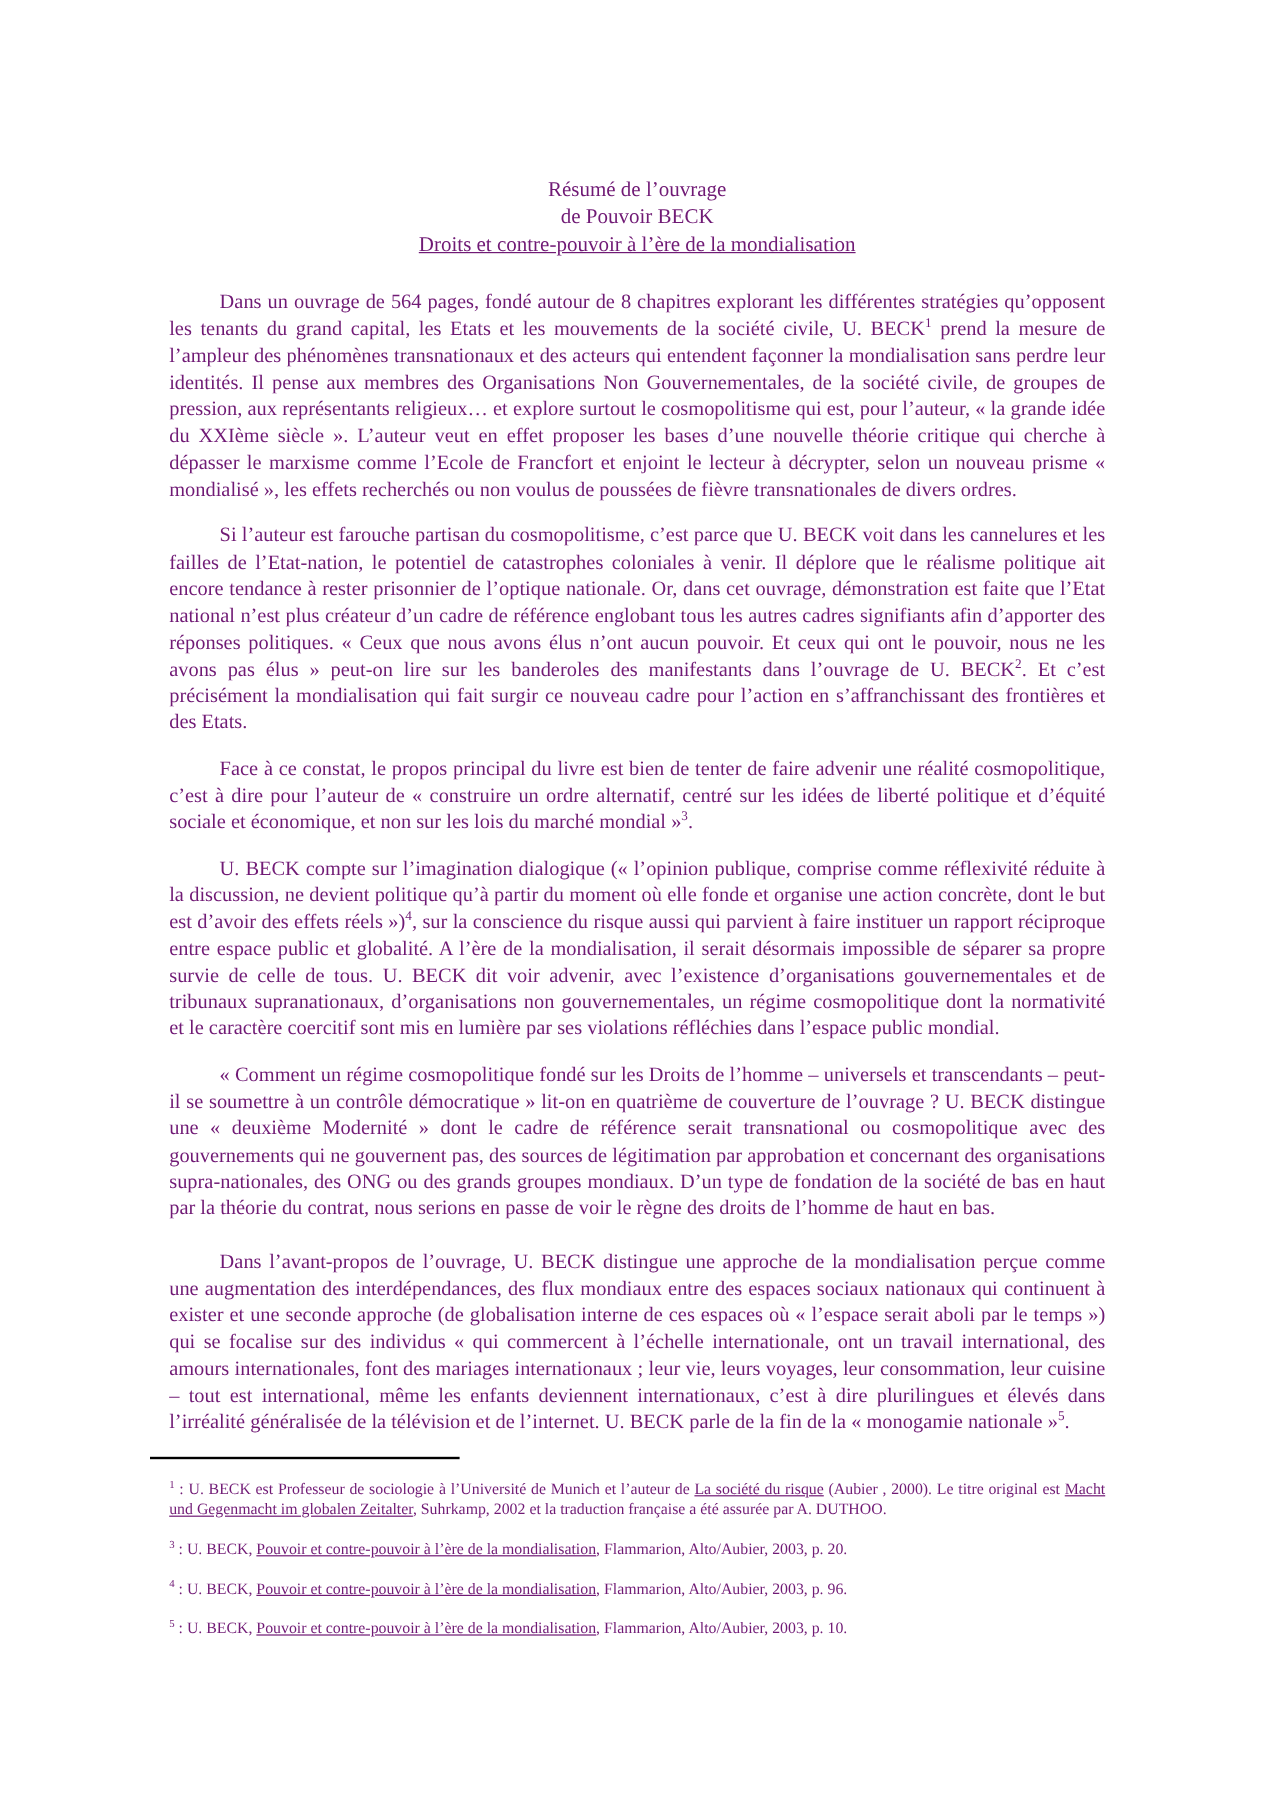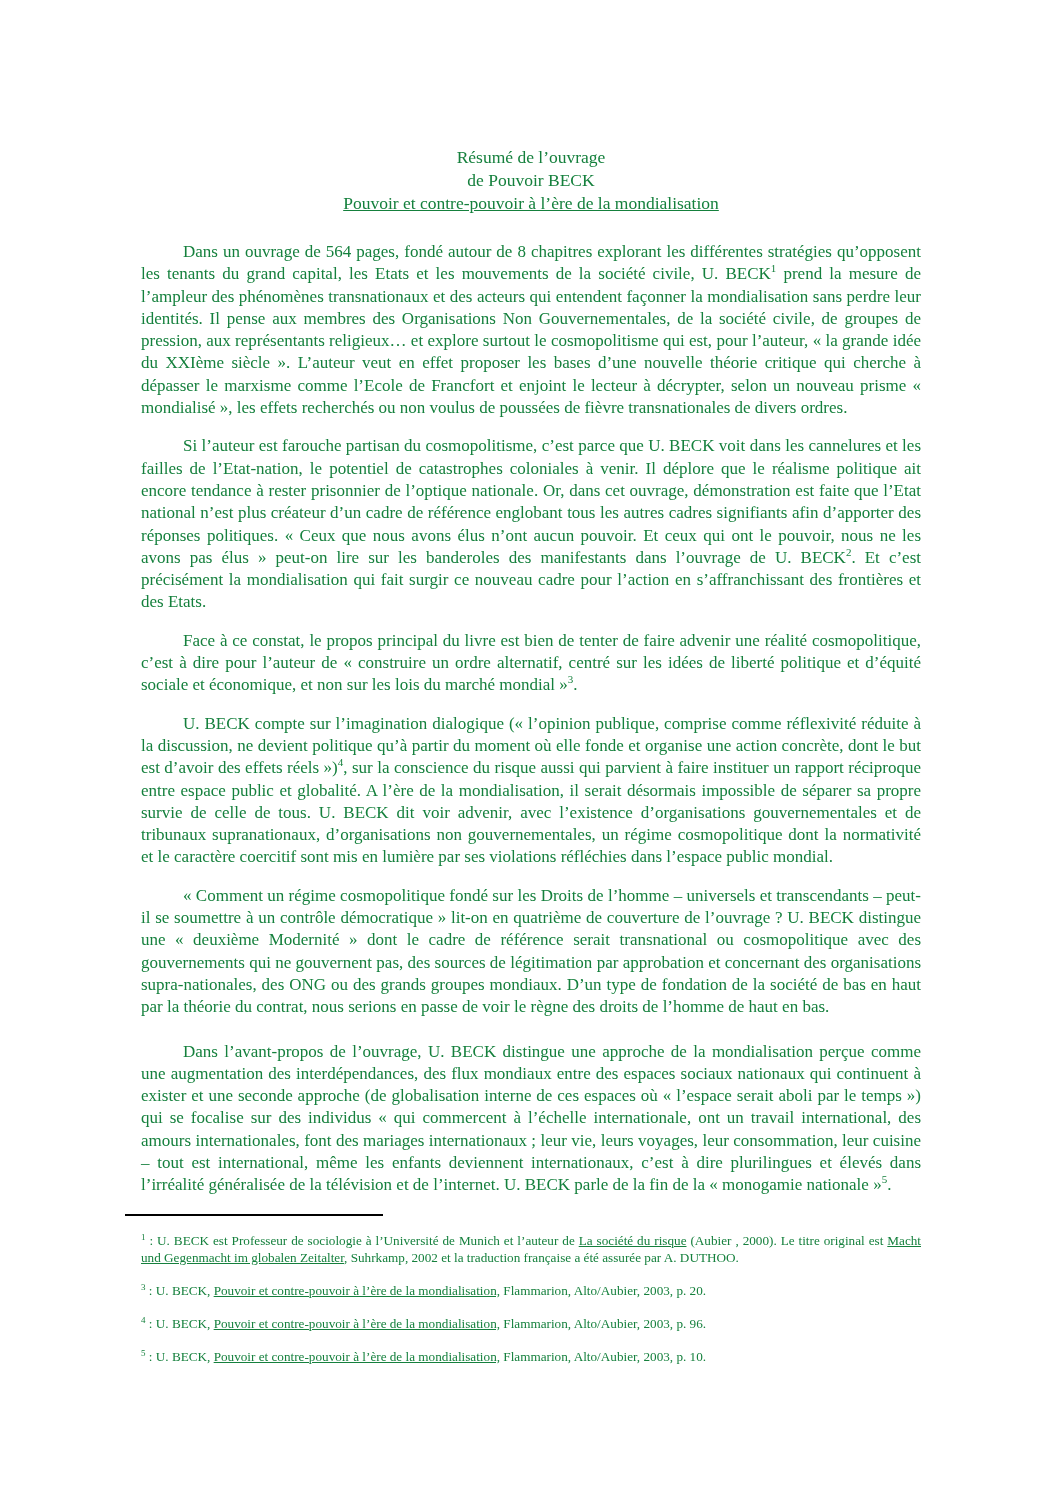--- a/index.html
+++ b/index.html
@@ -6,21 +6,21 @@
     margin: 0;
     padding: 0;
     background: #ffffff;
   }
   .page {
     position: relative;
     width: 1058px;
     height: 1497px;
     margin: 0 auto;
     background: #ffffff;
-    color: #15803d;
+    color: #701a75;
     font-family: "Liberation Serif", "DejaVu Serif", serif;
     box-sizing: border-box;
     padding: 146px 121px 40px 125px;
     overflow: hidden;
   }
   .title-block {
     text-align: center;
     font-size: 17.5px;
     line-height: 23px;
     margin-bottom: 26px;
@@ -57,21 +57,21 @@
   .footnotes sup { font-size: 9px; }
   .u { text-decoration: underline; }
 </style>
 </head>
 <body>
 
 <div class="page">
   <div class="title-block">
     <div class="title-line">Résumé de l’ouvrage</div>
     <div class="title-line">de Pouvoir BECK</div>
-    <div class="title-line underline">Pouvoir et contre-pouvoir à l’ère de la mondialisation</div>
+    <div class="title-line underline">Droits et contre-pouvoir à l’ère de la mondialisation</div>
   </div>
 
   <div class="content" id="paragraphs">
       <p class="para">Dans un ouvrage de 564 pages, fondé autour de 8 chapitres explorant les différentes stratégies qu’opposent les tenants du grand capital, les Etats et les mouvements de la société civile, U. BECK<sup>1</sup> prend la mesure de l’ampleur des phénomènes transnationaux et des acteurs qui entendent façonner la mondialisation sans perdre leur identités. Il pense aux membres des Organisations Non Gouvernementales, de la société civile, de groupes de pression, aux représentants religieux… et explore surtout le cosmopolitisme qui est, pour l’auteur, « la grande idée du XXIème siècle ». L’auteur veut en effet proposer les bases d’une nouvelle théorie critique qui cherche à dépasser le marxisme comme l’Ecole de Francfort et enjoint le lecteur à décrypter, selon un nouveau prisme « mondialisé », les effets recherchés ou non voulus de poussées de fièvre transnationales de divers ordres.</p>
       <p class="para">Si l’auteur est farouche partisan du cosmopolitisme, c’est parce que U. BECK voit dans les cannelures et les failles de l’Etat-nation, le potentiel de catastrophes coloniales à venir. Il déplore que le réalisme politique ait encore tendance à rester prisonnier de l’optique nationale. Or, dans cet ouvrage, démonstration est faite que l’Etat national n’est plus créateur d’un cadre de référence englobant tous les autres cadres signifiants afin d’apporter des réponses politiques. « Ceux que nous avons élus n’ont aucun pouvoir. Et ceux qui ont le pouvoir, nous ne les avons pas élus » peut-on lire sur les banderoles des manifestants dans l’ouvrage de U. BECK<sup>2</sup>. Et c’est précisément la mondialisation qui fait surgir ce nouveau cadre pour l’action en s’affranchissant des frontières et des Etats.</p>
       <p class="para">Face à ce constat, le propos principal du livre est bien de tenter de faire advenir une réalité cosmopolitique, c’est à dire pour l’auteur de « construire un ordre alternatif, centré sur les idées de liberté politique et d’équité sociale et économique, et non sur les lois du marché mondial »<sup>3</sup>.</p>
       <p class="para">U. BECK compte sur l’imagination dialogique (« l’opinion publique, comprise comme réflexivité réduite à la discussion, ne devient politique qu’à partir du moment où elle fonde et organise une action concrète, dont le but est d’avoir des effets réels »)<sup>4</sup>, sur la conscience du risque aussi qui parvient à faire instituer un rapport réciproque entre espace public et globalité. A l’ère de la mondialisation, il serait désormais impossible de séparer sa propre survie de celle de tous. U. BECK dit voir advenir, avec l’existence d’organisations gouvernementales et de tribunaux supranationaux, d’organisations non gouvernementales, un régime cosmopolitique dont la normativité et le caractère coercitif sont mis en lumière par ses violations réfléchies dans l’espace public mondial.</p>
       <p class="para">« Comment un régime cosmopolitique fondé sur les Droits de l’homme – universels et transcendants – peut-il se soumettre à un contrôle démocratique » lit-on en quatrième de couverture de l’ouvrage ? U. BECK distingue une « deuxième Modernité » dont le cadre de référence serait transnational ou cosmopolitique avec des gouvernements qui ne gouvernent pas, des sources de légitimation par approbation et concernant des organisations supra-nationales, des ONG ou des grands groupes mondiaux. D’un type de fondation de la société de bas en haut par la théorie du contrat, nous serions en passe de voir le règne des droits de l’homme de haut en bas.</p>
       <p class="para gap">Dans l’avant-propos de l’ouvrage, U. BECK distingue une approche de la mondialisation perçue comme une augmentation des interdépendances, des flux mondiaux entre des espaces sociaux nationaux qui continuent à exister et une seconde approche (de globalisation interne de ces espaces où « l’espace serait aboli par le temps ») qui se focalise sur des individus « qui commercent à l’échelle internationale, ont un travail international, des amours internationales, font des mariages internationaux ; leur vie, leurs voyages, leur consommation, leur cuisine – tout est international, même les enfants deviennent internationaux, c’est à dire plurilingues et élevés dans l’irréalité généralisée de la télévision et de l’internet. U. BECK parle de la fin de la « monogamie nationale »<sup>5</sup>.</p>
     </div>

